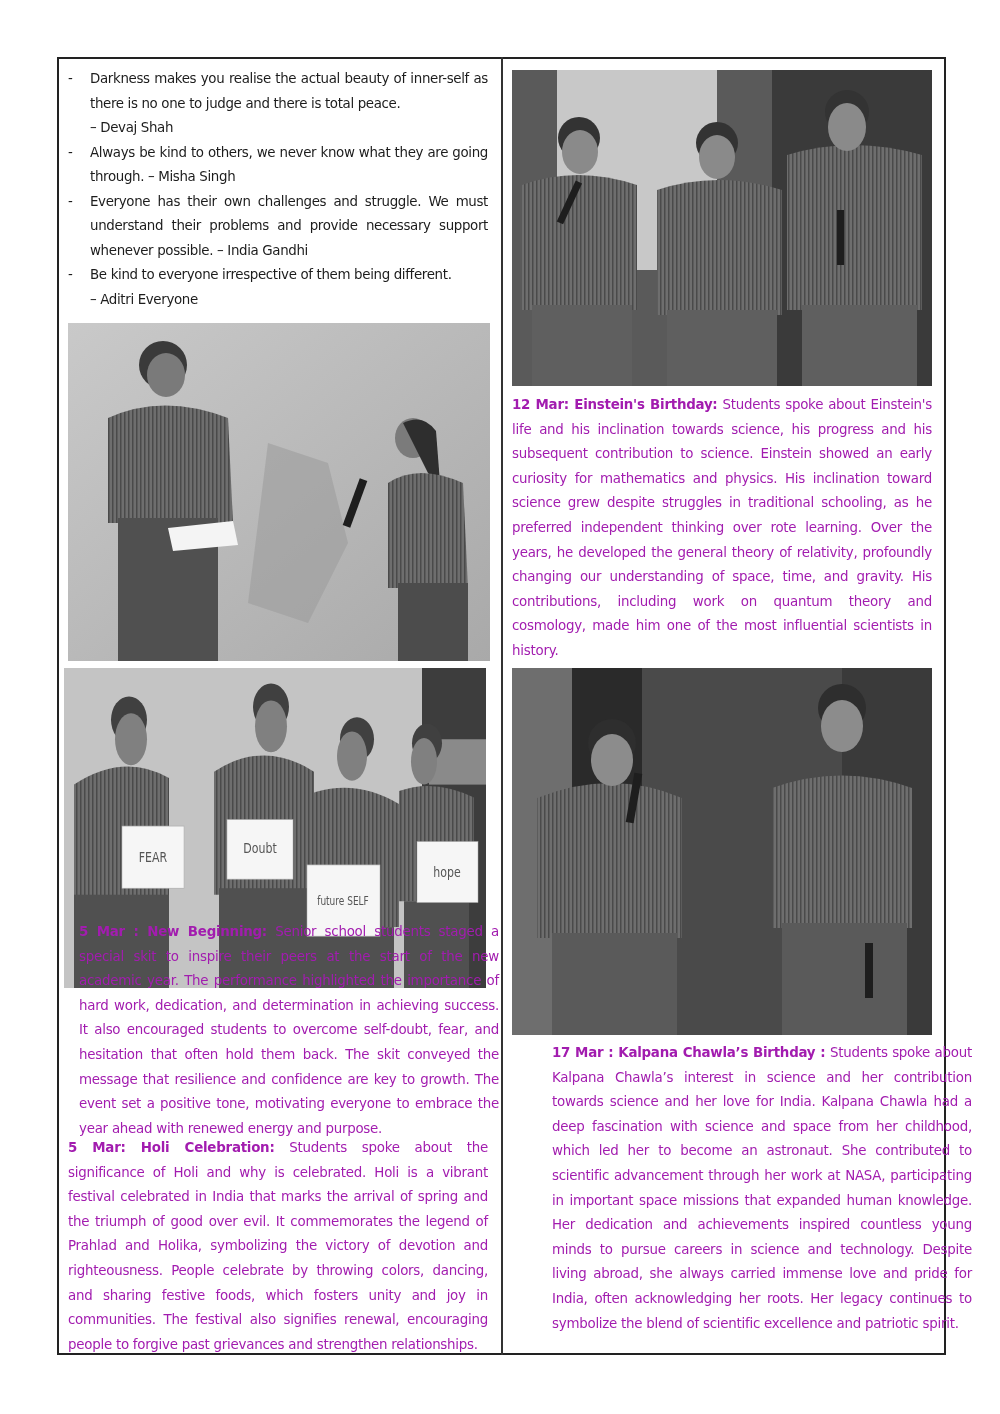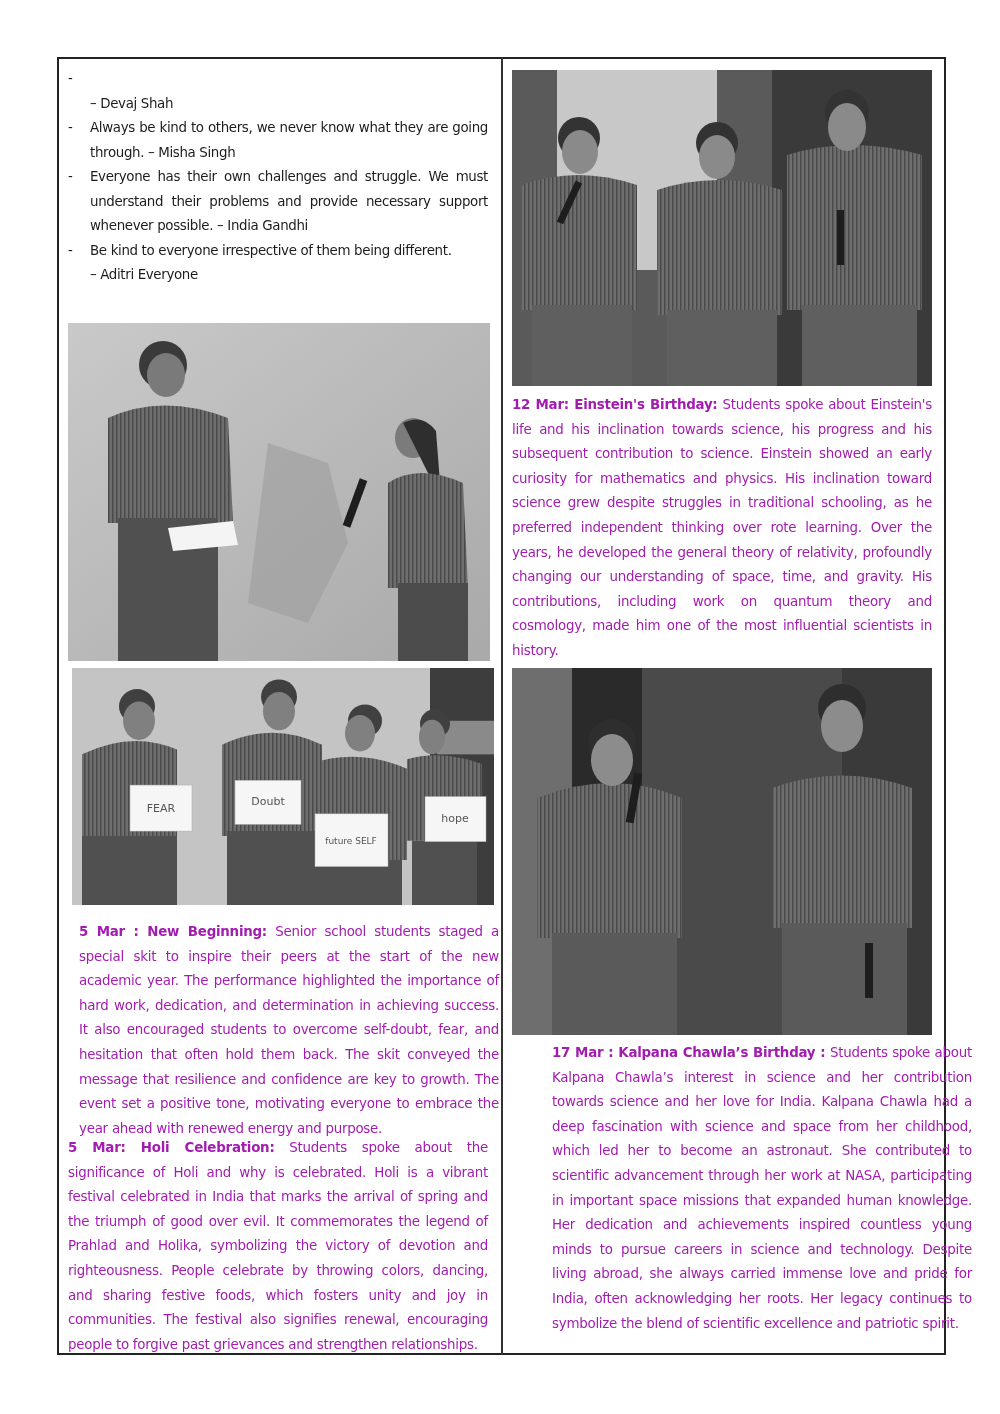--- a/index.html
+++ b/index.html
@@ -17,21 +17,21 @@
 </style>
 </head>
 <body>
 
 <div class="frame"></div>
 <div class="divider"></div>
 
 <div class="quotes">
   <div class="quote">
     <span class="dash">-</span>
-    <br>
+    <span>Darkness makes you realise the actual beauty of inner-self as there is no one to judge and there is total peace.</span><br>
     <span>– Devaj Shah</span>
   </div>
   <div class="quote">
     <span class="dash">-</span>
     <span>Always be kind to others, we never know what they are going through.</span>
     <span>– Misha Singh</span>
   </div>
   <div class="quote">
     <span class="dash">-</span>
     <span>Everyone has their own challenges and struggle. We must understand their problems and provide necessary support whenever possible.</span>
@@ -66,21 +66,21 @@
     <polygon points="100,205 165,198 170,222 105,228" fill="#f4f4f4"></polygon>
 
     <ellipse cx="345" cy="115" rx="18" ry="20" fill="#7b7b7b"></ellipse>
     <path d="M335 100 Q355 90 368 108 L372 160 L360 150 Z" fill="#2e2e2e"></path>
     <path d="M320 160 Q350 140 395 160 L400 265 L320 265 Z" fill="url(#stripes)"></path>
     <rect x="330" y="260" width="70" height="78" fill="#4c4c4c"></rect>
     <rect x="283" y="155" width="8" height="50" fill="#1e1e1e" transform="rotate(20 287 180)"></rect>
   </svg>
 </div>
 
-<div class="photo" style="left:72px; top:668px; width:422px; height:237px;">
+<div class="photo" style="left:64px; top:668px; width:422px; height:320px;">
   <svg viewBox="0 0 422 247" preserveAspectRatio="none">
     <rect width="422" height="247" fill="#c4c4c4"></rect>
     <rect x="358" y="0" width="64" height="247" fill="#3d3d3d"></rect>
     <rect x="365" y="55" width="57" height="35" fill="#8a8a8a"></rect>
     <g fill="url(#stripes)">
       <path d="M10 90 Q60 65 105 85 L105 180 L10 180 Z"></path>
       <path d="M150 80 Q200 55 250 80 L250 175 L150 175 Z"></path>
       <path d="M225 105 Q280 80 335 105 L335 200 L225 200 Z"></path>
       <path d="M335 95 Q370 85 410 100 L410 180 L335 180 Z"></path>
     </g>

